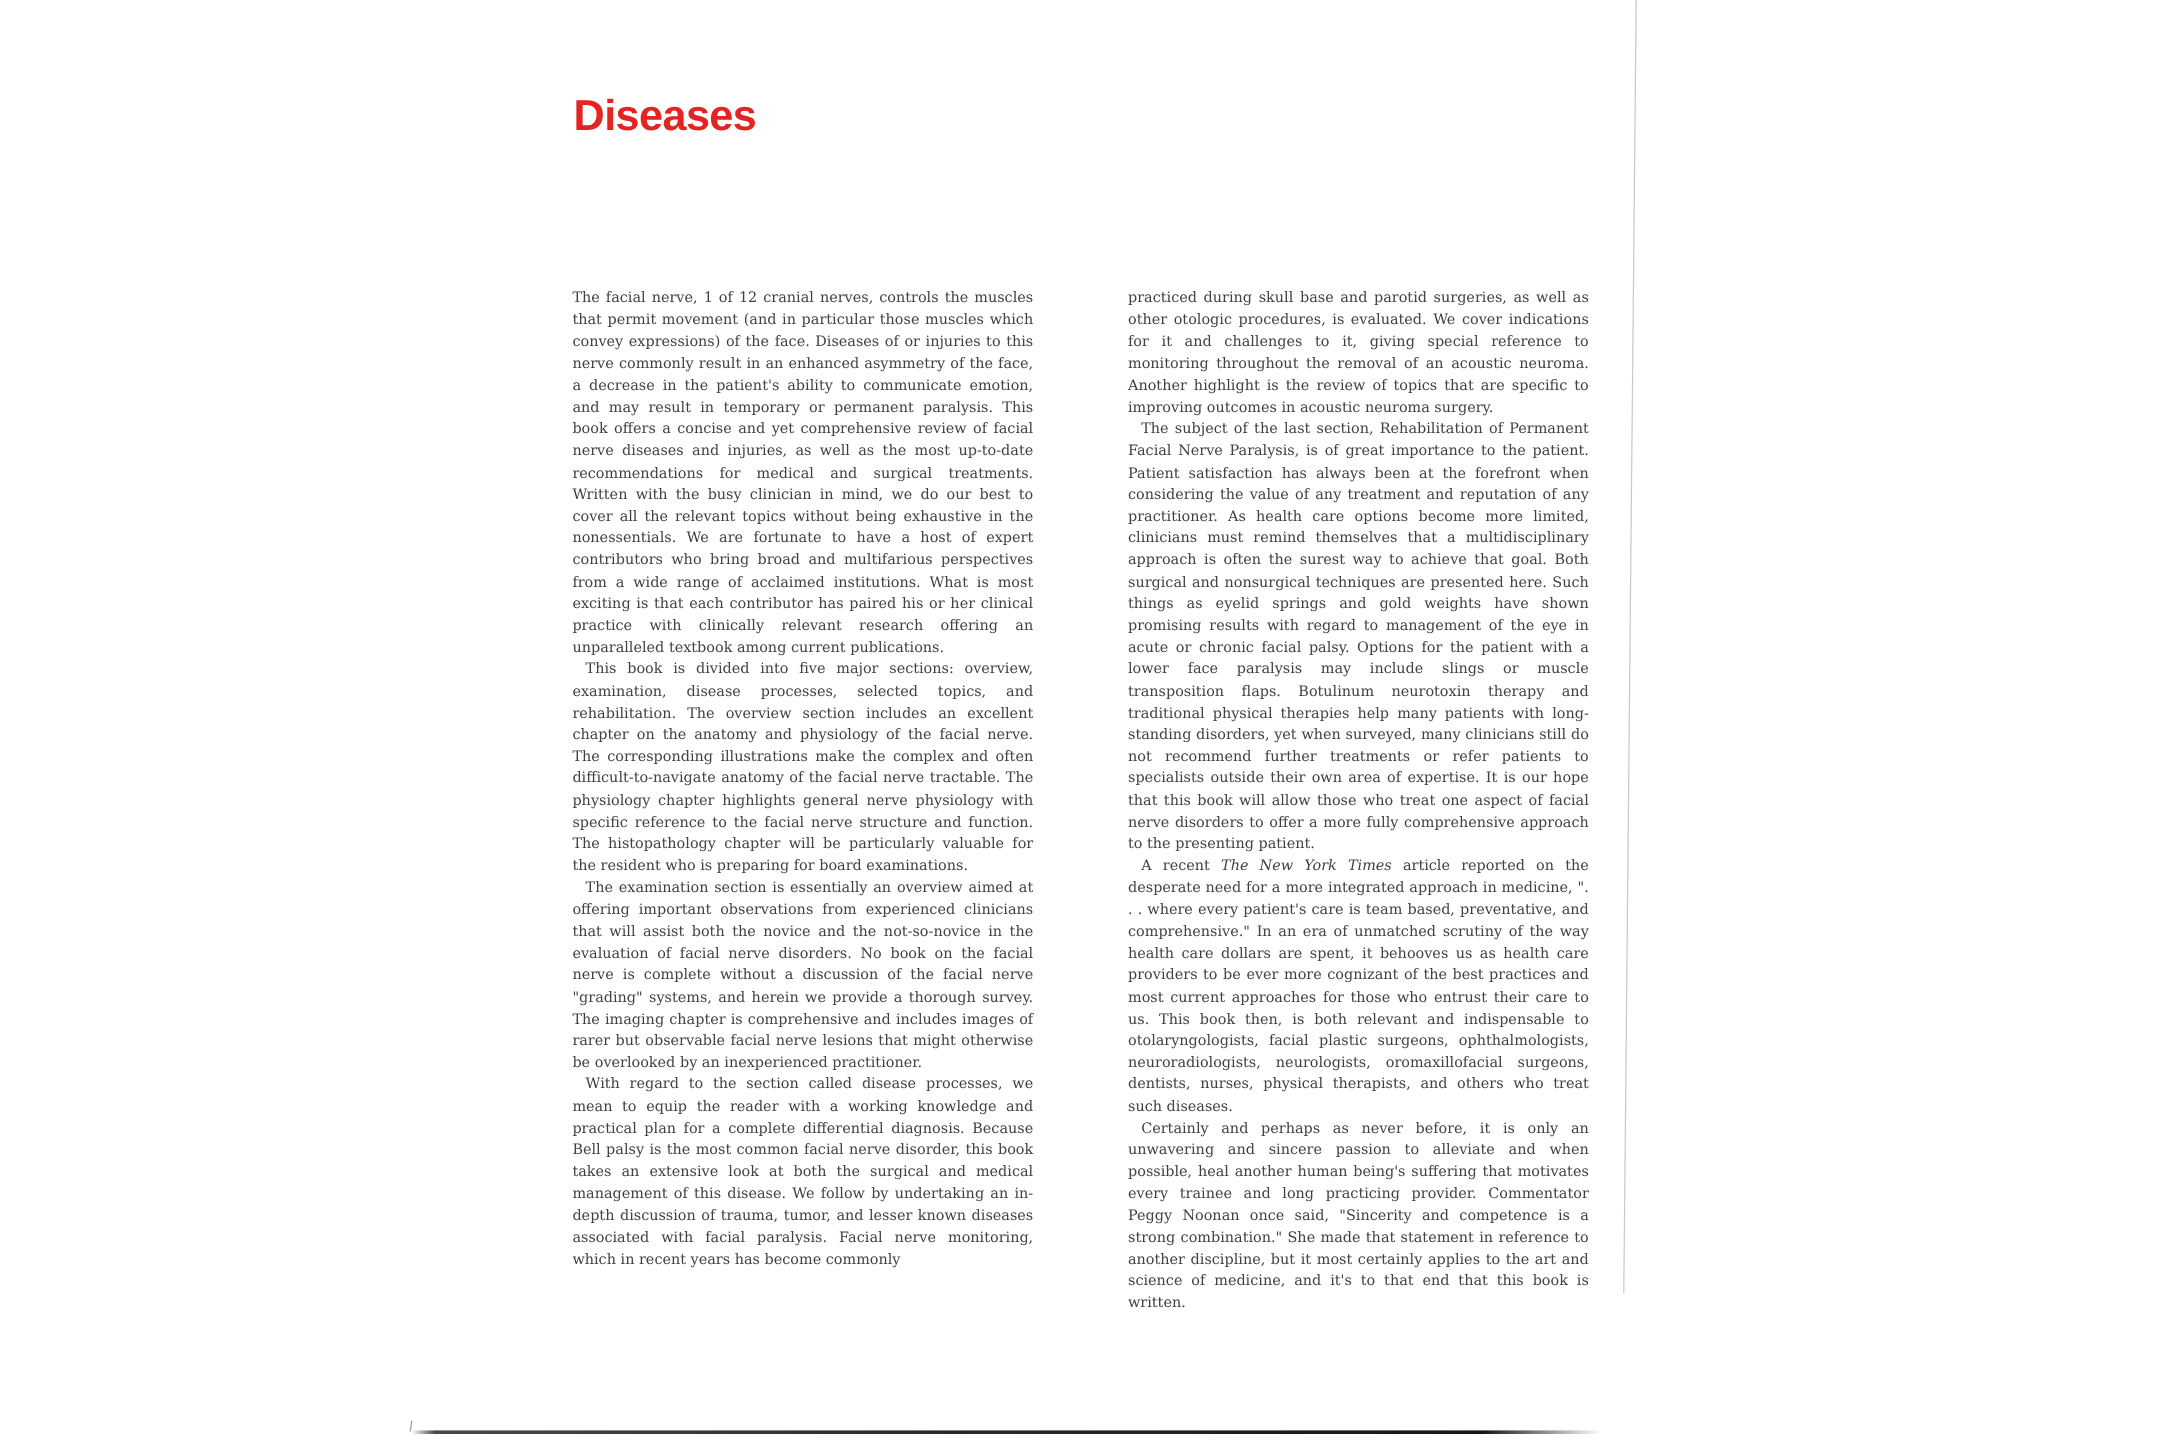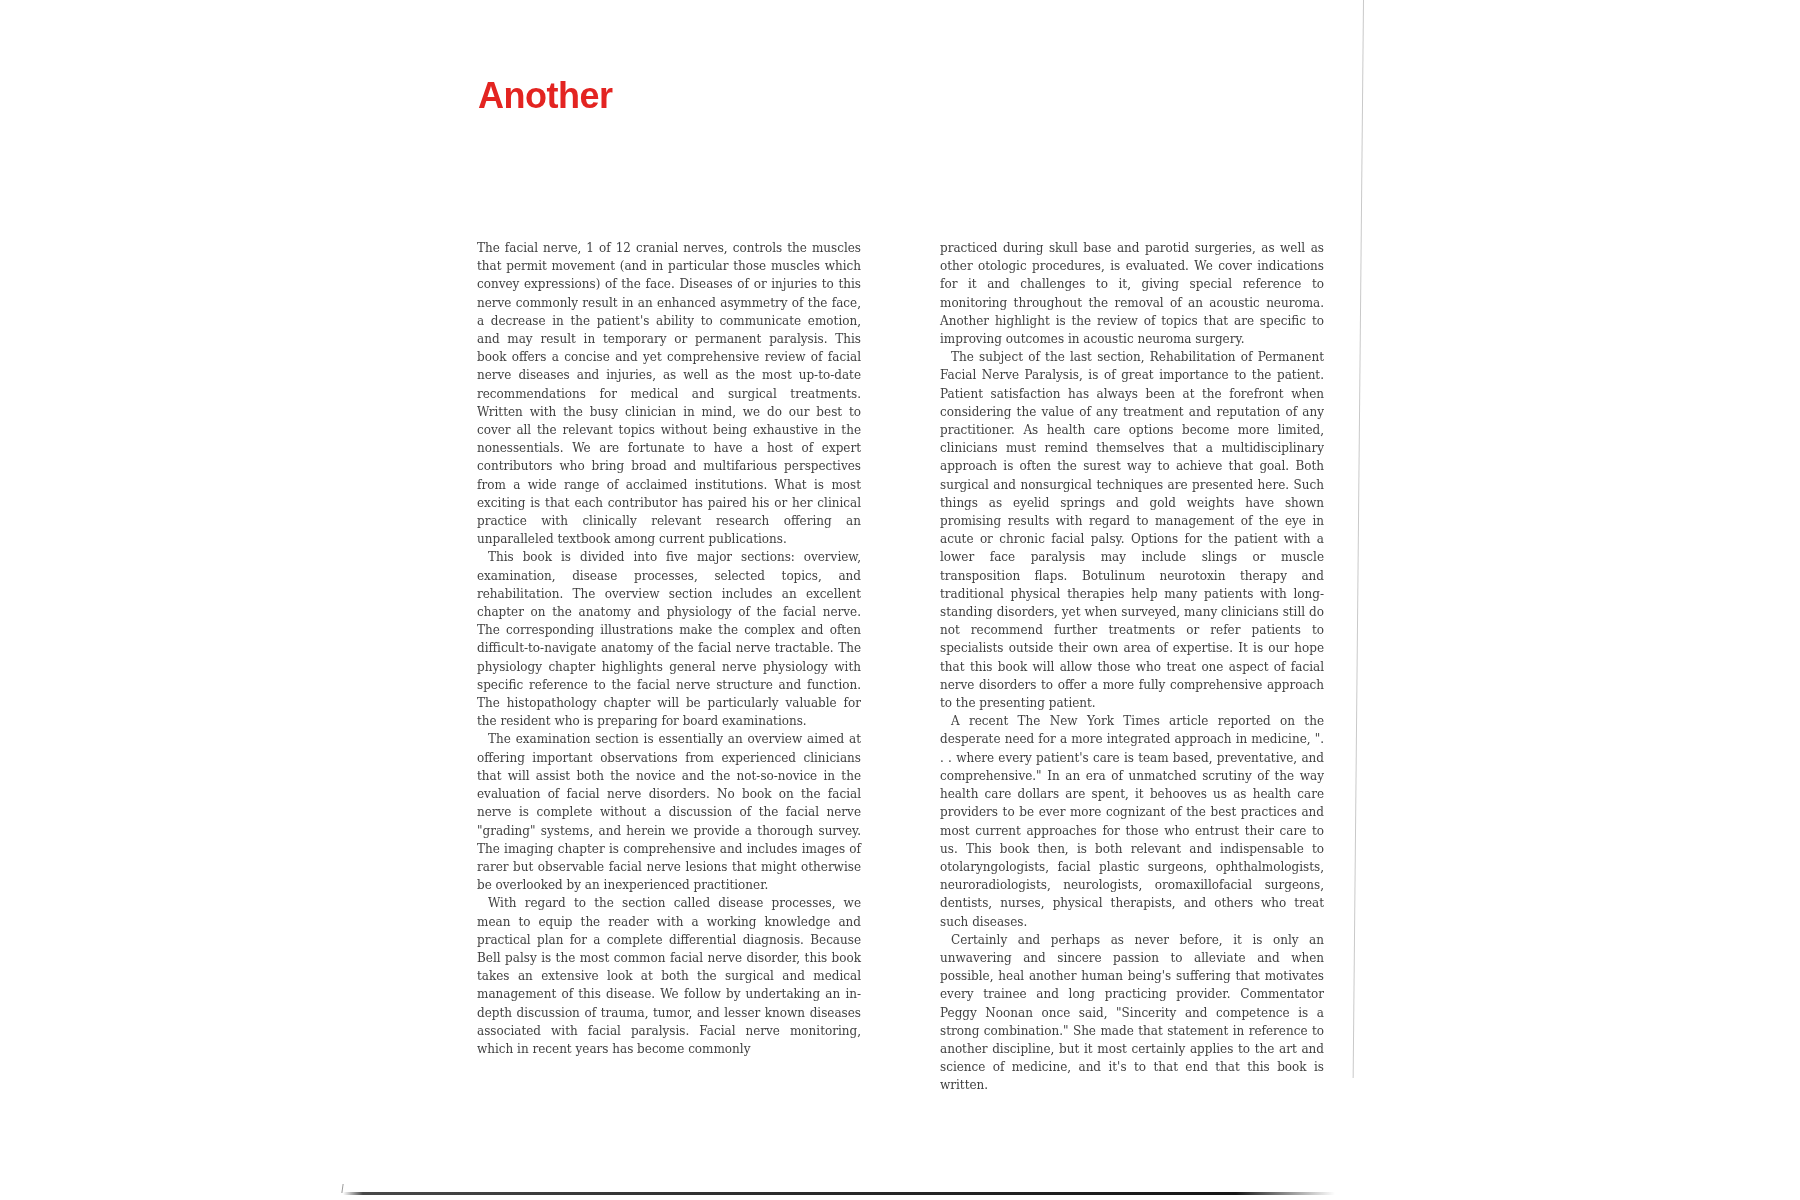--- a/index.html
+++ b/index.html
@@ -26,21 +26,21 @@
     width:384px;
     color:var(--bodytext,#414141);
     font-size:12px;
     line-height:18.2px;
     text-align:justify;
   }
   .col-left  { left:477px; }
   .col-right { left:940px; }
   .col p { margin:0; padding:0; }
   .col p.indent { text-indent:11px; }
-  .italic { }
+  .italic { font-style:italic; }
   
   .bottom-edge {
     position:absolute;
     left:343px; top:1192px;
     width:992px; height:3px;
     background:linear-gradient(90deg,
       rgba(40,40,40,0) 0%,
       rgba(40,40,40,0.85) 2%,
       #2a2a2a 45%,
       #161616 90%,
@@ -60,21 +60,21 @@
     background:var(--edgegray,#c9c9c9);
     transform-origin:top center;
     transform:rotate(0.55deg);
   }
 </style>
 </head>
 <body>
 
 <div class="canvas">
 
-  <h1 class="heading">Another</h1>
+  <h1 class="heading">Diseases</h1>
 
   <div class="col col-left">
       <p><span>The facial nerve, 1 of 12 cranial nerves, controls the muscles that permit movement (and in particular those muscles which convey expressions) of the face. Diseases of or injuries to this nerve commonly result in an enhanced asymmetry of the face, a decrease in the patient's ability to communicate emotion, and may result in temporary or permanent paralysis. This book offers a concise and yet comprehensive review of facial nerve diseases and injuries, as well as the most up-to-date recommendations for medical and surgical treatments. Written with the busy clinician in mind, we do our best to cover all the relevant topics without being exhaustive in the nonessentials. We are fortunate to have a host of expert contributors who bring broad and multifarious perspectives from a wide range of acclaimed institutions. What is most exciting is that each contributor has paired his or her clinical practice with clinically relevant research offering an unparalleled textbook among current publications.</span></p>
       <p class="indent"><span>This book is divided into five major sections: overview, examination, disease processes, selected topics, and rehabilitation. The overview section includes an excellent chapter on the anatomy and physiology of the facial nerve. The corresponding illustrations make the complex and often difficult-to-navigate anatomy of the facial nerve tractable. The physiology chapter highlights general nerve physiology with specific reference to the facial nerve structure and function. The histopathology chapter will be particularly valuable for the resident who is preparing for board examinations.</span></p>
       <p class="indent"><span>The examination section is essentially an overview aimed at offering important observations from experienced clinicians that will assist both the novice and the not-so-novice in the evaluation of facial nerve disorders. No book on the facial nerve is complete without a discussion of the facial nerve "grading" systems, and herein we provide a thorough survey. The imaging chapter is comprehensive and includes images of rarer but observable facial nerve lesions that might otherwise be overlooked by an inexperienced practitioner.</span></p>
       <p class="indent"><span>With regard to the section called disease processes, we mean to equip the reader with a working knowledge and practical plan for a complete differential diagnosis. Because Bell palsy is the most common facial nerve disorder, this book takes an extensive look at both the surgical and medical management of this disease. We follow by undertaking an in-depth discussion of trauma, tumor, and lesser known diseases associated with facial paralysis. Facial nerve monitoring, which in recent years has become commonly</span></p>
     </div>
 
   <div class="col col-right">
       <p><span>practiced during skull base and parotid surgeries, as well as other otologic procedures, is evaluated. We cover indications for it and challenges to it, giving special reference to monitoring throughout the removal of an acoustic neuroma. Another highlight is the review of topics that are specific to improving outcomes in acoustic neuroma surgery.</span></p>

